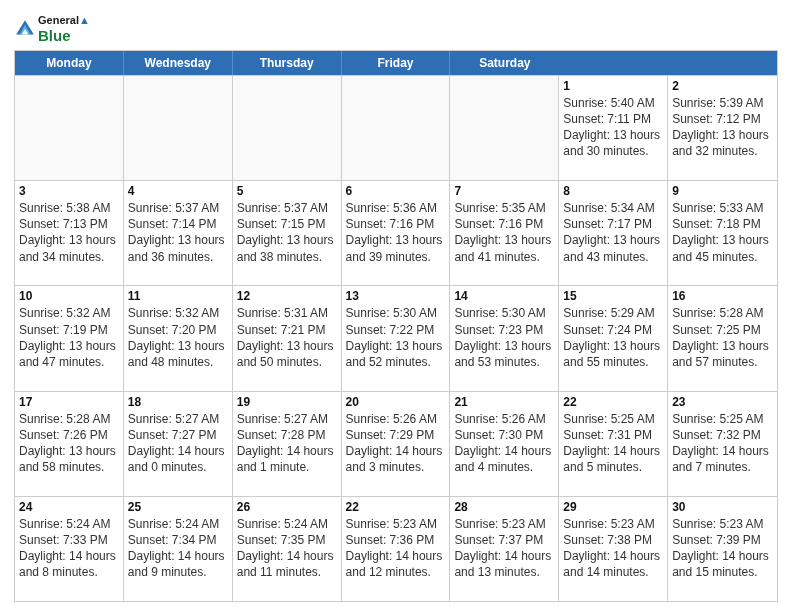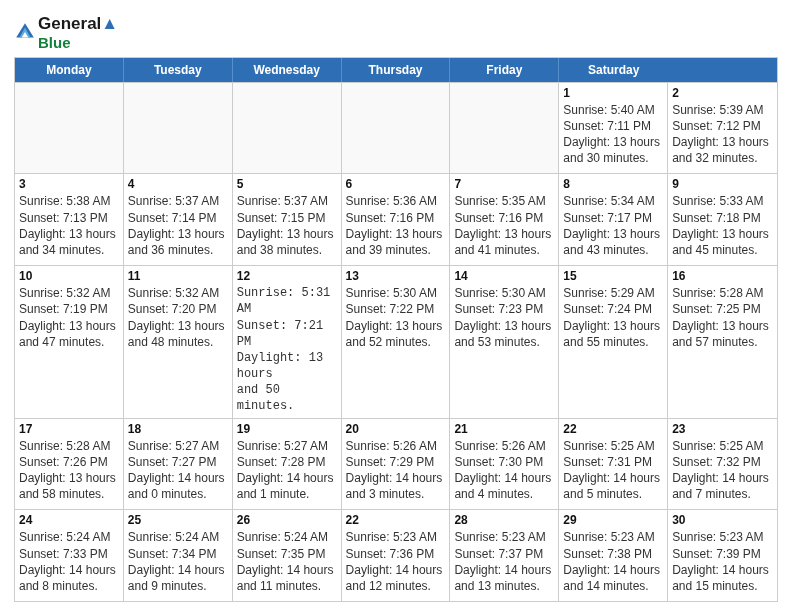--- a/index.html
+++ b/index.html
@@ -106,34 +106,33 @@
 
 <div class="page">
   <div class="header-row">
     <div class="logo">
       <svg class="logo-icon" viewBox="0 0 40 40">
         <polygon points="20,4 36,30 4,30" fill="#2e6eb5"></polygon>
         <polygon points="20,12 30,30 10,30" fill="#5baee0"></polygon>
         <polygon points="20,20 26,30 14,30" fill="#fff"></polygon>
       </svg>
       <div>
-        <div style="font-size:17px;font-weight:bold;color:#1a1a1a;line-height:1.15;">General<span style="color:#2e6eb5;">▲</span></div>
+        <div style="font-size:11px;font-weight:bold;color:#1a1a1a;line-height:1.15;">General<span style="color:#2e6eb5;">▲</span></div>
         <div style="font-size:15px;font-weight:bold;color:#15803d;line-height:1.15;">Blue</div>
       </div>
     </div>
     <div class="title-block">
       <div class="month-title"></div>
       <div class="subtitle"></div>
     </div>
   </div>
 
   <div class="calendar">
     <div class="cal-header">
         <div class="cal-header-cell">Monday</div>
-        <div class="cal-header-cell">Tuesday</div>
         <div class="cal-header-cell">Wednesday</div>
         <div class="cal-header-cell">Thursday</div>
         <div class="cal-header-cell">Friday</div>
         <div class="cal-header-cell">Saturday</div>
       </div>
     <div class="cal-body">
     <div class="cal-row">
           <div class="cal-cell empty"></div>
           <div class="cal-cell empty"></div>
           <div class="cal-cell empty"></div>
@@ -215,21 +214,21 @@
           </div>
           <div class="cal-cell">
             <div class="day-num">11</div>
             <div class="cell-text" style="white-space: pre-line;">Sunrise: 5:32 AM
 Sunset: 7:20 PM
 Daylight: 13 hours
 and 48 minutes.</div>
           </div>
           <div class="cal-cell">
             <div class="day-num">12</div>
-            <div class="cell-text" style="white-space: pre-line; font-family: Liberation Mono, monospace;">Sunrise: 5:31 AM
+            <div class="cell-text" style="white-space: pre-line;">Sunrise: 5:31 AM
 Sunset: 7:21 PM
 Daylight: 13 hours
 and 50 minutes.</div>
           </div>
           <div class="cal-cell">
             <div class="day-num">13</div>
             <div class="cell-text" style="white-space: pre-line;">Sunrise: 5:30 AM
 Sunset: 7:22 PM
 Daylight: 13 hours
 and 52 minutes.</div>

